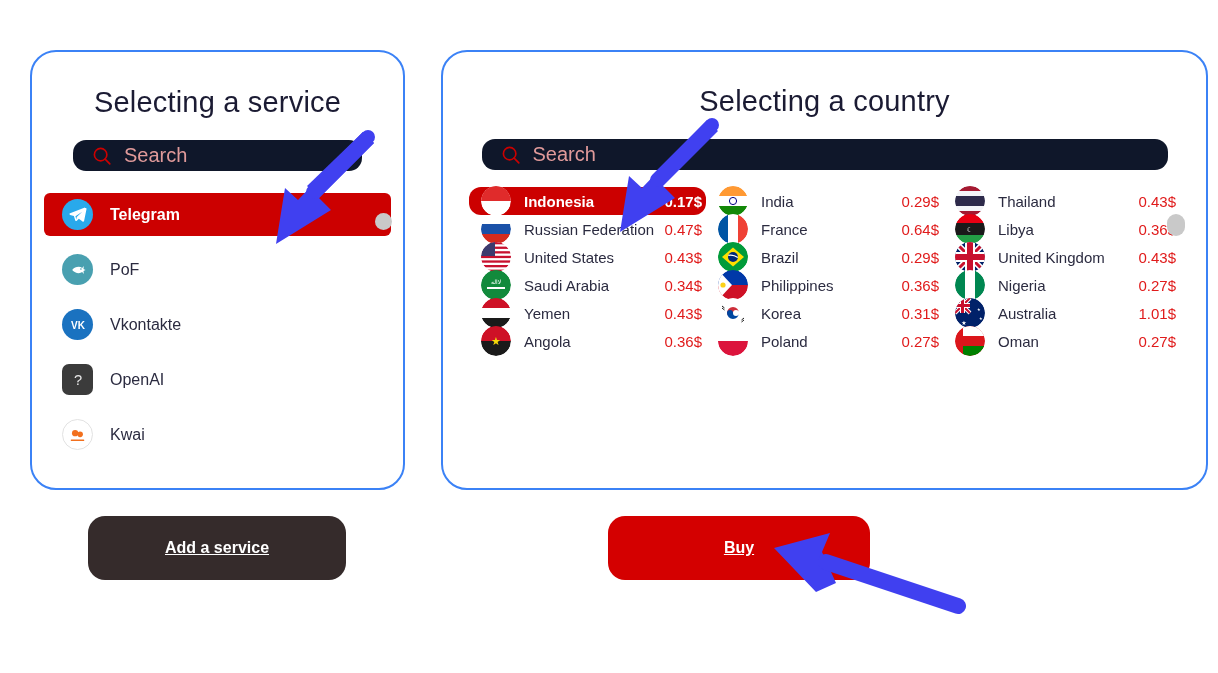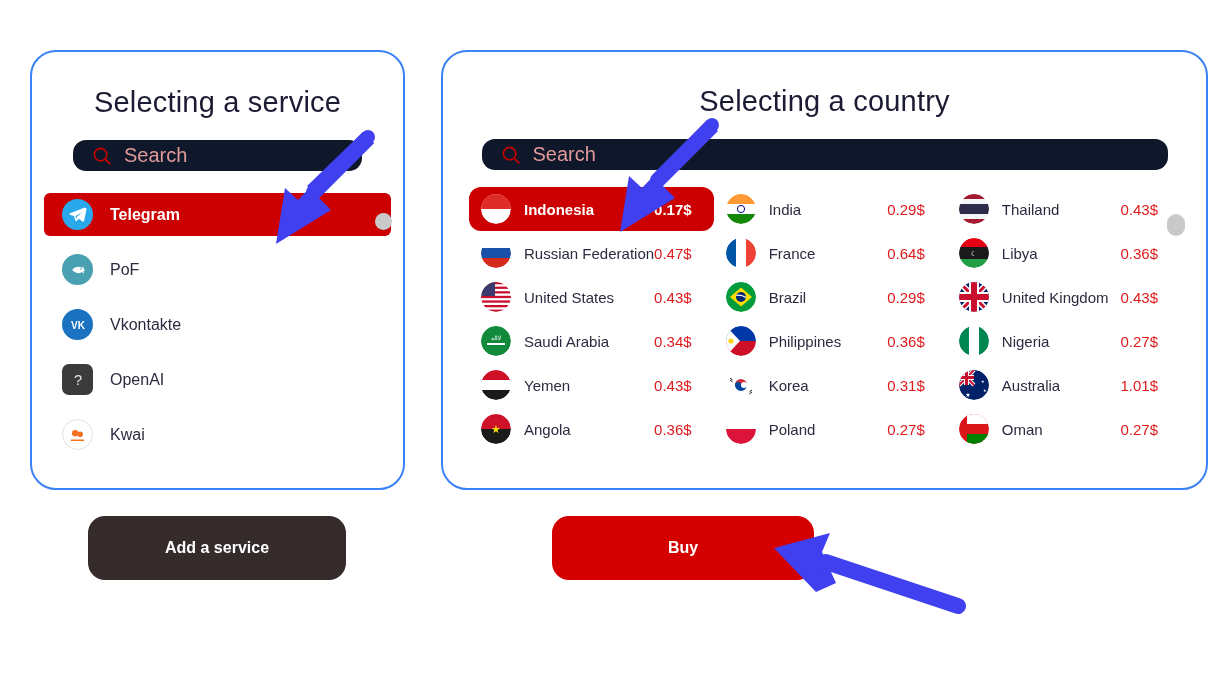--- a/index.html
+++ b/index.html
@@ -76,22 +76,22 @@
   .country-grid {
     margin-top: 17px;
     display: grid;
     grid-template-columns: repeat(3, 1fr);
     column-gap: 0px;
     row-gap: 0px;
     padding: 0 26px 0 26px;
   }
   .country-row {
     display: flex; align-items: center;
-    height: 44px;
-    padding: 0 22px 0 12px;
+    height: 28px;
+    padding: 0 4px 0 12px;
     border-radius: 12px;
     cursor: pointer;
     margin-bottom: 0px;
   }
   .country-row.selected { background: #cc0000; }
   .c-flag { width: 30px; height: 30px; flex: 0 0 30px; border-radius: 50%; overflow: hidden;
             position: relative; }
   .c-name { margin-left: 13px; font-size: 15px; color: #2b2b40; white-space: nowrap; }
   .c-price { margin-left: auto; font-size: 15px; color: #e01b1b; white-space: nowrap; }
   .country-row.selected .c-name { color: #fff; font-weight: 700; }
@@ -110,23 +110,24 @@
   
   .btn {
     position: absolute;
     border: 0;
     border-radius: 17px;
     font-family: inherit;
     font-size: 16px;
     font-weight: 700;
     color: #ffffff;
     cursor: pointer;
+    text-decoration: underline;
   }
   #add-service-btn { left: 88px;  top: 516px; width: 258px; height: 64px; background: #352b2b; }
-  #buy-btn        { left: 552px; top: 516px; width: 262px; height: 64px; background: #d40000; }
+  #buy-btn        { left: 608px; top: 516px; width: 262px; height: 64px; background: #d40000; }
 
   
   .arrow { position: absolute; pointer-events: none; }
   #arrow-service { left: 262px; top: 126px; }
   #arrow-country { left: 604px; top: 114px; }
   #arrow-buy     { left: 770px; top: 530px; }
 </style>
 </head>
 <body>
 

